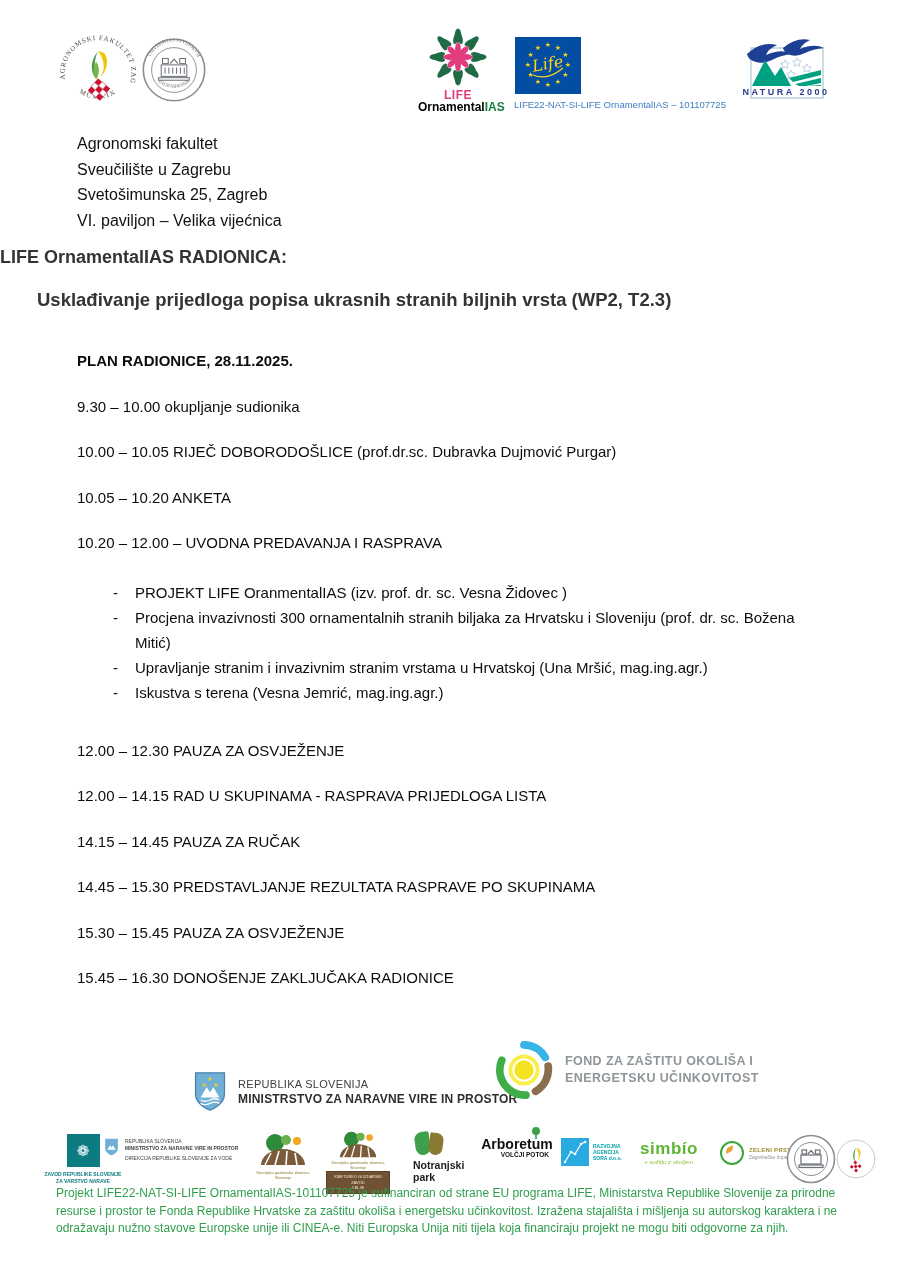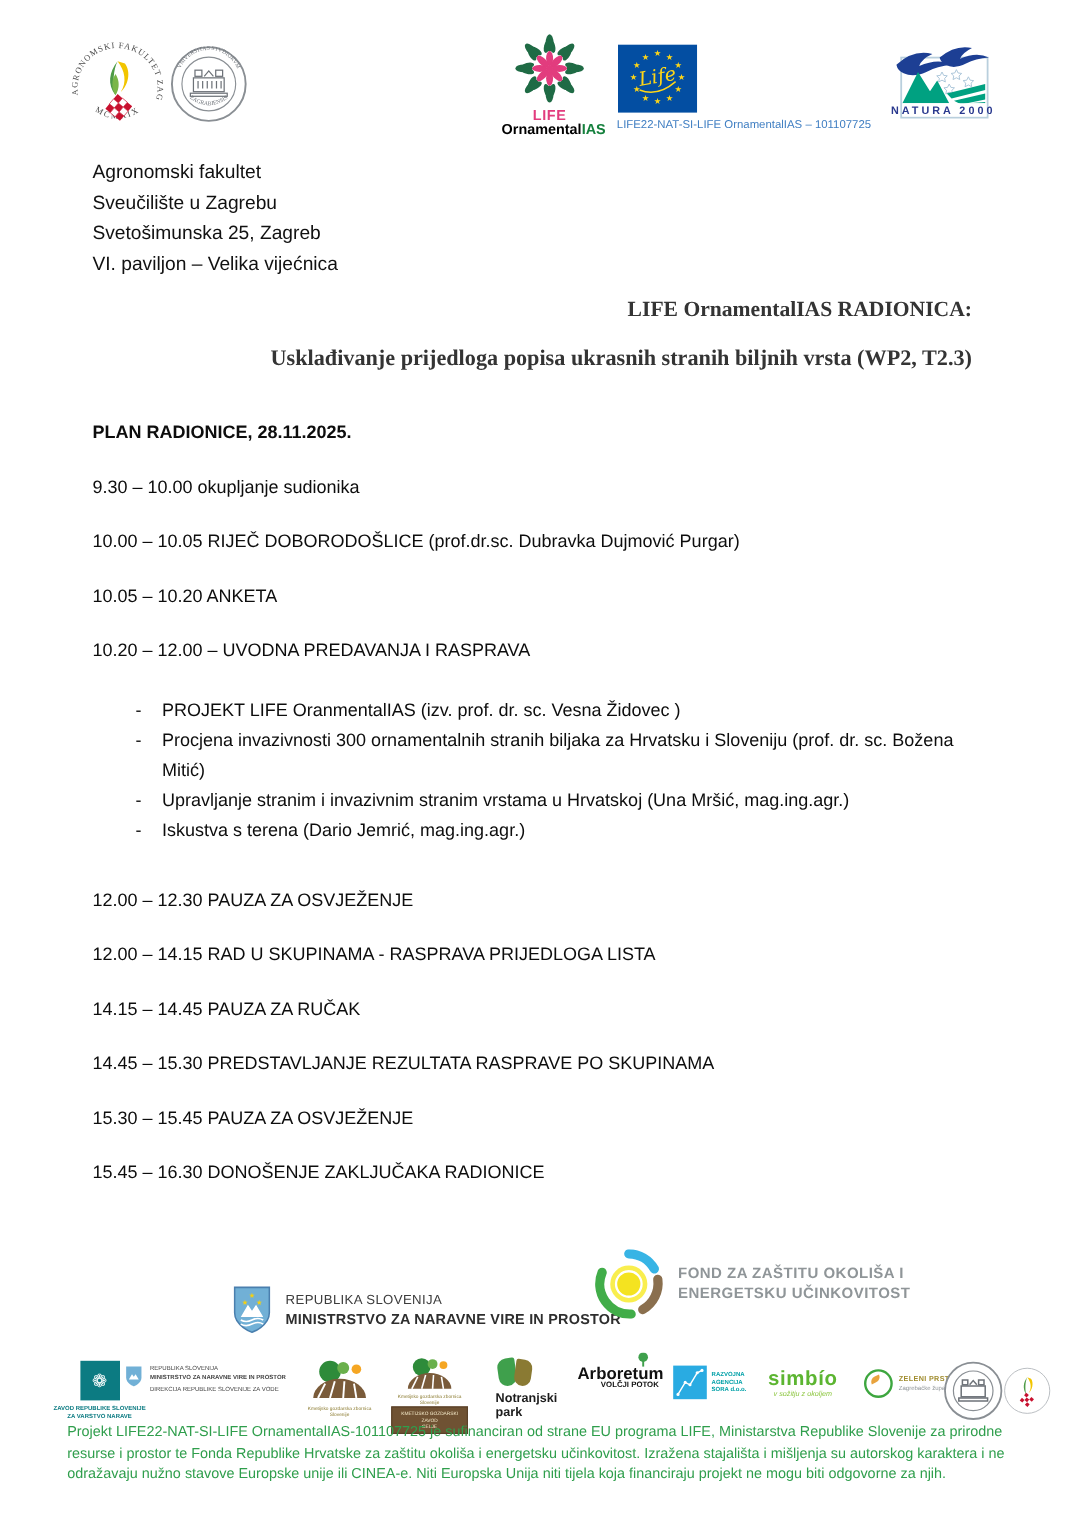--- a/index.html
+++ b/index.html
@@ -20,23 +20,23 @@
   .eu-title{position:absolute;left:598px;top:44px;color:#004f9f;font-weight:bold;
             font-size:21px;line-height:26px;}
   .eu-caption{position:absolute;left:514px;top:99px;width:230px;color:#3f7ec2;font-size:9.5px;}
 
   .natura{position:absolute;left:739px;top:34px;width:94px;height:66px;}
 
   
   .address{position:absolute;left:77px;top:131px;font-size:16px;line-height:25.5px;color:#111;}
 
   
-  .title{position:absolute;left:0;top:247px;width:810px;text-align:right;color:#343434;font-family:Liberation Serif, serif;}
+  .title{position:absolute;left:0;top:247px;width:810px;text-align:left;color:#343434;}
   .title .t1{font-size:18px;font-weight:bold;}
-  .title .t2{font-size:18.5px;font-weight:bold;margin-top:21px;}
+  .title .t2{font-size:18.5px;font-weight:bold;margin-top:21px;padding-left:37px;}
 
   
   .schedule{position:absolute;left:77px;top:352px;width:760px;font-size:15px;color:#0d0d0d;}
   .sched-head{font-weight:bold;height:20px;margin-bottom:25.5px;}
   .sched-line{height:20px;margin-bottom:25.5px;white-space:nowrap;}
   .bullets{margin-top:19px;width:735px;}
   .bullet-row{display:flex;line-height:25px;}
   .bullet-row .dash{width:22px;margin-left:36px;flex:0 0 22px;}
   .post{margin-top:37px;}
 
@@ -263,21 +263,21 @@
       <div class="bullet-row">
         <span class="dash">-</span>
         <span>Procjena invazivnosti 300 ornamentalnih stranih biljaka za Hrvatsku i Sloveniju (prof. dr. sc. Božena Mitić)</span>
       </div>
       <div class="bullet-row">
         <span class="dash">-</span>
         <span>Upravljanje stranim i invazivnim stranim vrstama u Hrvatskoj (Una Mršić, mag.ing.agr.)</span>
       </div>
       <div class="bullet-row">
         <span class="dash">-</span>
-        <span>Iskustva s terena (Dario Jemrić, mag.ing.agr.)</span>
+        <span>Iskustva s terena (Vesna Jemrić, mag.ing.agr.)</span>
       </div>
     </div>
 
     <div class="post">
       <div class="sched-line">12.00 – 12.30 PAUZA ZA OSVJEŽENJE</div>
       <div class="sched-line">12.00 – 14.15 RAD U SKUPINAMA - RASPRAVA PRIJEDLOGA LISTA</div>
       <div class="sched-line">14.15 – 14.45 PAUZA ZA RUČAK</div>
       <div class="sched-line">14.45 – 15.30 PREDSTAVLJANJE REZULTATA RASPRAVE PO SKUPINAMA</div>
       <div class="sched-line">15.30 – 15.45 PAUZA ZA OSVJEŽENJE</div>
       <div class="sched-line">15.45 – 16.30 DONOŠENJE ZAKLJUČAKA RADIONICE</div>

